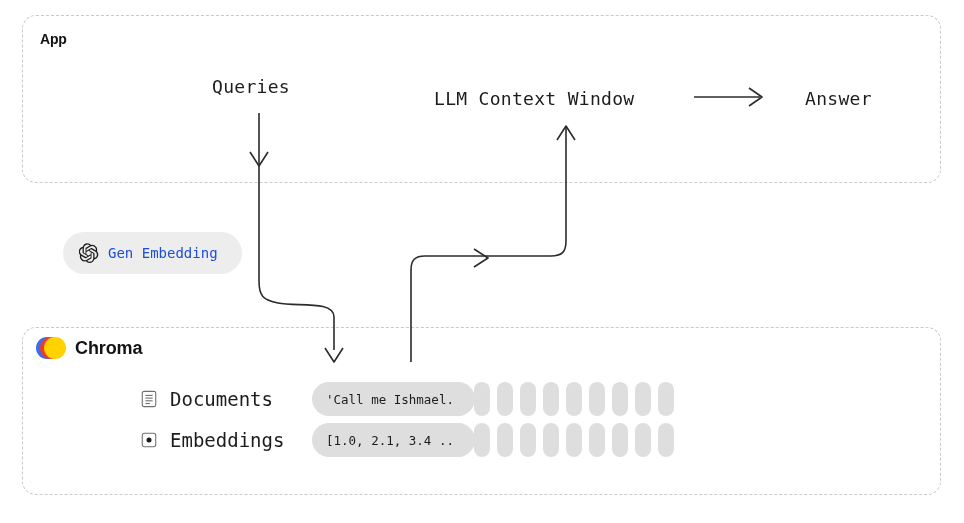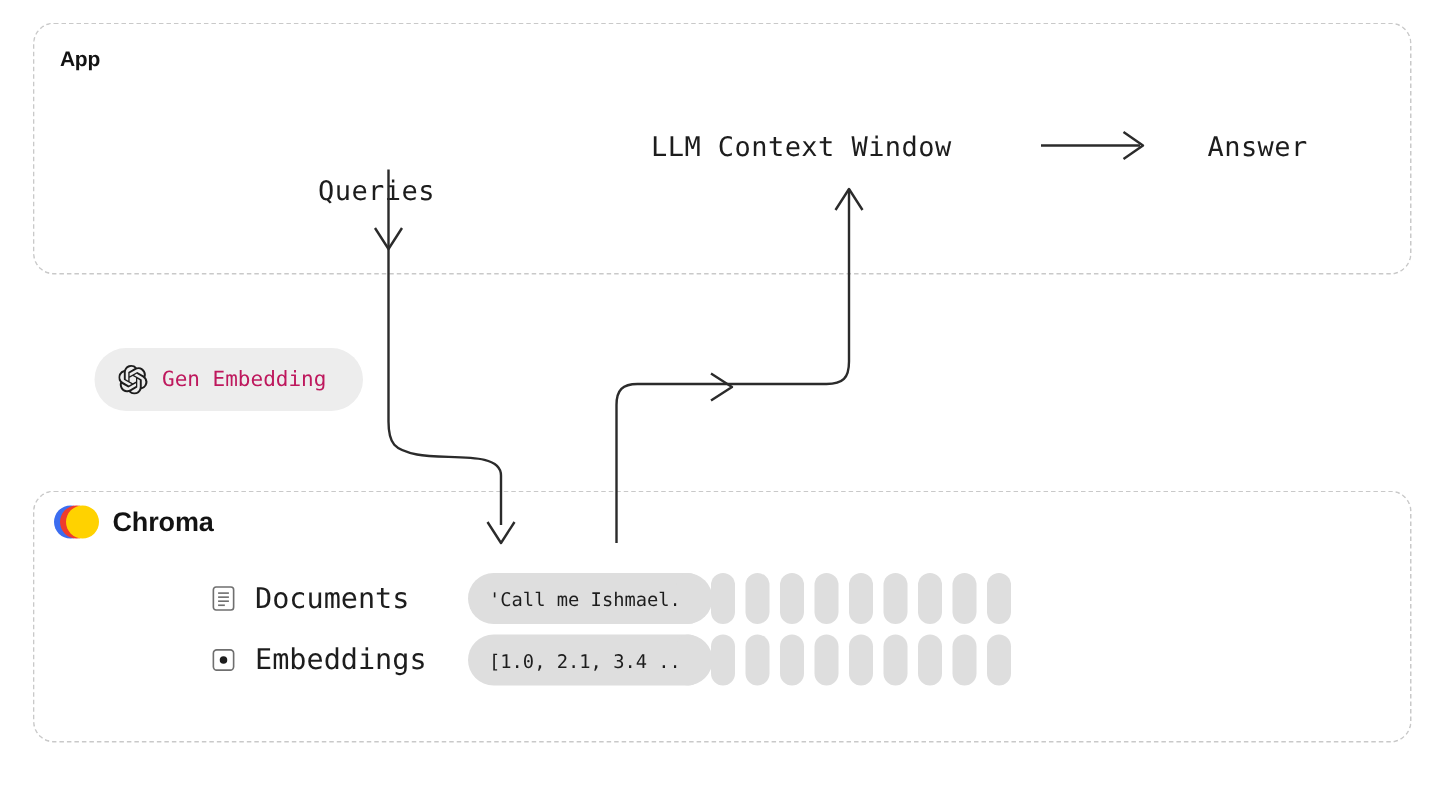--- a/index.html
+++ b/index.html
@@ -79,42 +79,42 @@
 
   
   .mono-label {
     position: absolute;
     font-family: "DejaVu Sans Mono", "Liberation Mono", monospace;
     font-size: 18px;
     color: #1d1d1d;
     white-space: nowrap;
     letter-spacing: 0.3px;
   }
-  #lbl-queries  { left: 212px; top: 76px; margin-top: 41px; }
+  #lbl-queries  { left: 212px; top: 76px; }
   #lbl-llm      { left: 434px; top: 88px; }
   #lbl-answer   { left: 777px; top: 88px; margin-left: 28px; }
 
   
   #gen-embedding {
     position: absolute;
     left: 63px;
     top: 232px;
     height: 42px;
     padding: 0 24px 0 16px;
     border-radius: 21px;
     background: #ededed;
     display: flex;
     align-items: center;
     gap: 9px;
     box-sizing: border-box;
   }
   #gen-embedding .ge-text {
     font-family: "DejaVu Sans Mono", "Liberation Mono", monospace;
     font-size: 14px;
-    color: #be185d;
+    color: #1d4ed8;
     white-space: nowrap;
   }
   .openai-mark { width: 20px; height: 20px; display: block; flex: 0 0 auto; }
 
   
   .row {
     position: absolute;
     display: flex;
     align-items: center;
     height: 34px;

